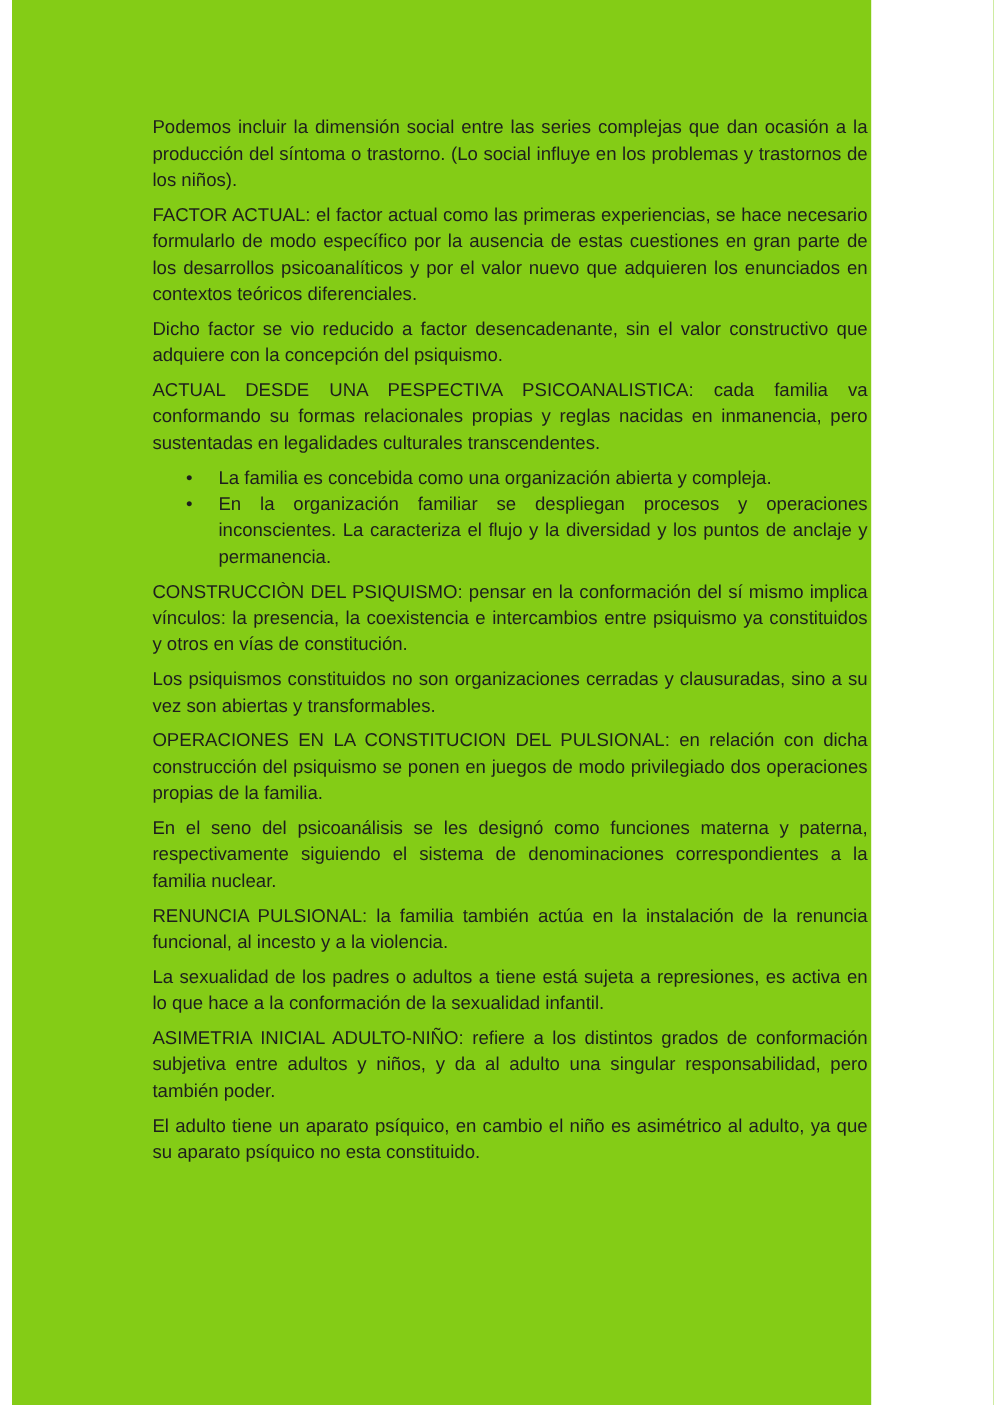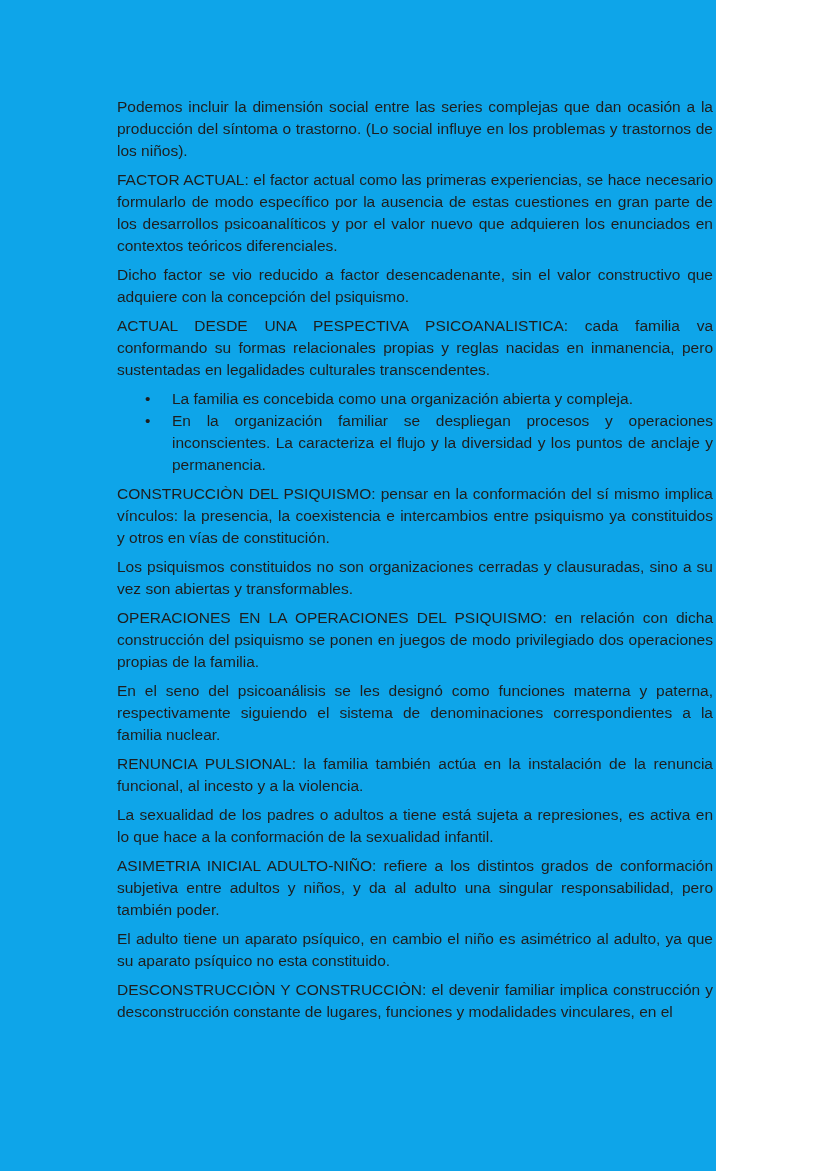--- a/index.html
+++ b/index.html
@@ -10,21 +10,22 @@
     overflow: hidden;
   }
   body {
     background: #ffffff;
     font-family: "Liberation Sans", sans-serif;
   }
   .page {
     position: relative;
     width: 716px;
     height: 1171px;
-    background: #0ea5e9;
+    background: #84cc16;
+    margin-left: 10px;
   }
   .text-block {
     position: absolute;
     left: 117px;
     top: 96px;
     width: 596px;
     color: #1e1e1e;
     font-size: 15.5px;
     line-height: 22px;
   }
@@ -59,21 +60,20 @@
       <p class="paragraph"><span class="run">Podemos incluir la dimensión social entre las series complejas que dan ocasión a la producción del síntoma o trastorno. (Lo social influye en los problemas y trastornos de los niños).</span></p>
       <p class="paragraph"><span class="run bold">FACTOR ACTUAL:</span><span class="run"> el factor actual como las primeras experiencias, se hace necesario formularlo de modo específico por la ausencia de estas cuestiones en gran parte de los desarrollos psicoanalíticos y por el valor nuevo que adquieren los enunciados en contextos teóricos diferenciales.</span></p>
       <p class="paragraph"><span class="run">Dicho factor se vio reducido a factor desencadenante, sin el valor constructivo que adquiere con la concepción del psiquismo.</span></p>
       <p class="paragraph"><span class="run bold">ACTUAL DESDE UNA PESPECTIVA PSICOANALISTICA:</span><span class="run"> cada familia va conformando su formas relacionales propias y reglas nacidas en inmanencia, pero sustentadas en legalidades culturales transcendentes.</span></p>
       <ul class="bullet-list">
         <li class="list-item"><span class="run">La familia es concebida como una organización abierta y compleja.</span></li>
         <li class="list-item"><span class="run">En la organización familiar se despliegan procesos y operaciones inconscientes. La caracteriza el flujo y la diversidad y los puntos de anclaje y permanencia.</span></li>
       </ul>
       <p class="paragraph"><span class="run bold">CONSTRUCCIÒN DEL PSIQUISMO:</span><span class="run"> pensar en la conformación del sí mismo implica vínculos: la presencia, la coexistencia e intercambios entre psiquismo ya constituidos y otros en vías de constitución.</span></p>
       <p class="paragraph"><span class="run">Los psiquismos constituidos no son organizaciones cerradas y clausuradas, sino a su vez son abiertas y transformables.</span></p>
-      <p class="paragraph"><span class="run bold">OPERACIONES EN LA OPERACIONES DEL PSIQUISMO:</span><span class="run"> en relación con dicha construcción del psiquismo se ponen en juegos de modo privilegiado dos operaciones propias de la familia.</span></p>
+      <p class="paragraph"><span class="run bold">OPERACIONES EN LA CONSTITUCION DEL PULSIONAL:</span><span class="run"> en relación con dicha construcción del psiquismo se ponen en juegos de modo privilegiado dos operaciones propias de la familia.</span></p>
       <p class="paragraph"><span class="run">En el seno del psicoanálisis se les designó como funciones materna y paterna, respectivamente siguiendo el sistema de denominaciones correspondientes a la familia nuclear.</span></p>
       <p class="paragraph"><span class="run bold">RENUNCIA PULSIONAL</span><span class="run">: la familia también actúa en la instalación de la renuncia funcional, al incesto y a la violencia.</span></p>
       <p class="paragraph"><span class="run">La sexualidad de los padres o adultos a tiene está sujeta a represiones, es activa en lo que hace a la conformación de la sexualidad infantil.</span></p>
       <p class="paragraph"><span class="run bold">ASIMETRIA INICIAL ADULTO-NIÑO:</span><span class="run"> refiere a los distintos grados de conformación subjetiva entre adultos y niños, y da al adulto una singular responsabilidad, pero también poder.</span></p>
       <p class="paragraph"><span class="run">El adulto tiene un aparato psíquico, en cambio el niño es asimétrico al adulto, ya que su aparato psíquico no esta constituido.</span></p>
-      <p class="paragraph"><span class="run bold">DESCONSTRUCCIÒN Y CONSTRUCCIÒN:</span><span class="run"> el devenir familiar implica construcción y desconstrucción constante de lugares, funciones y modalidades vinculares, en el</span></p>
     </div>
 </div>
 
 </body></html>

